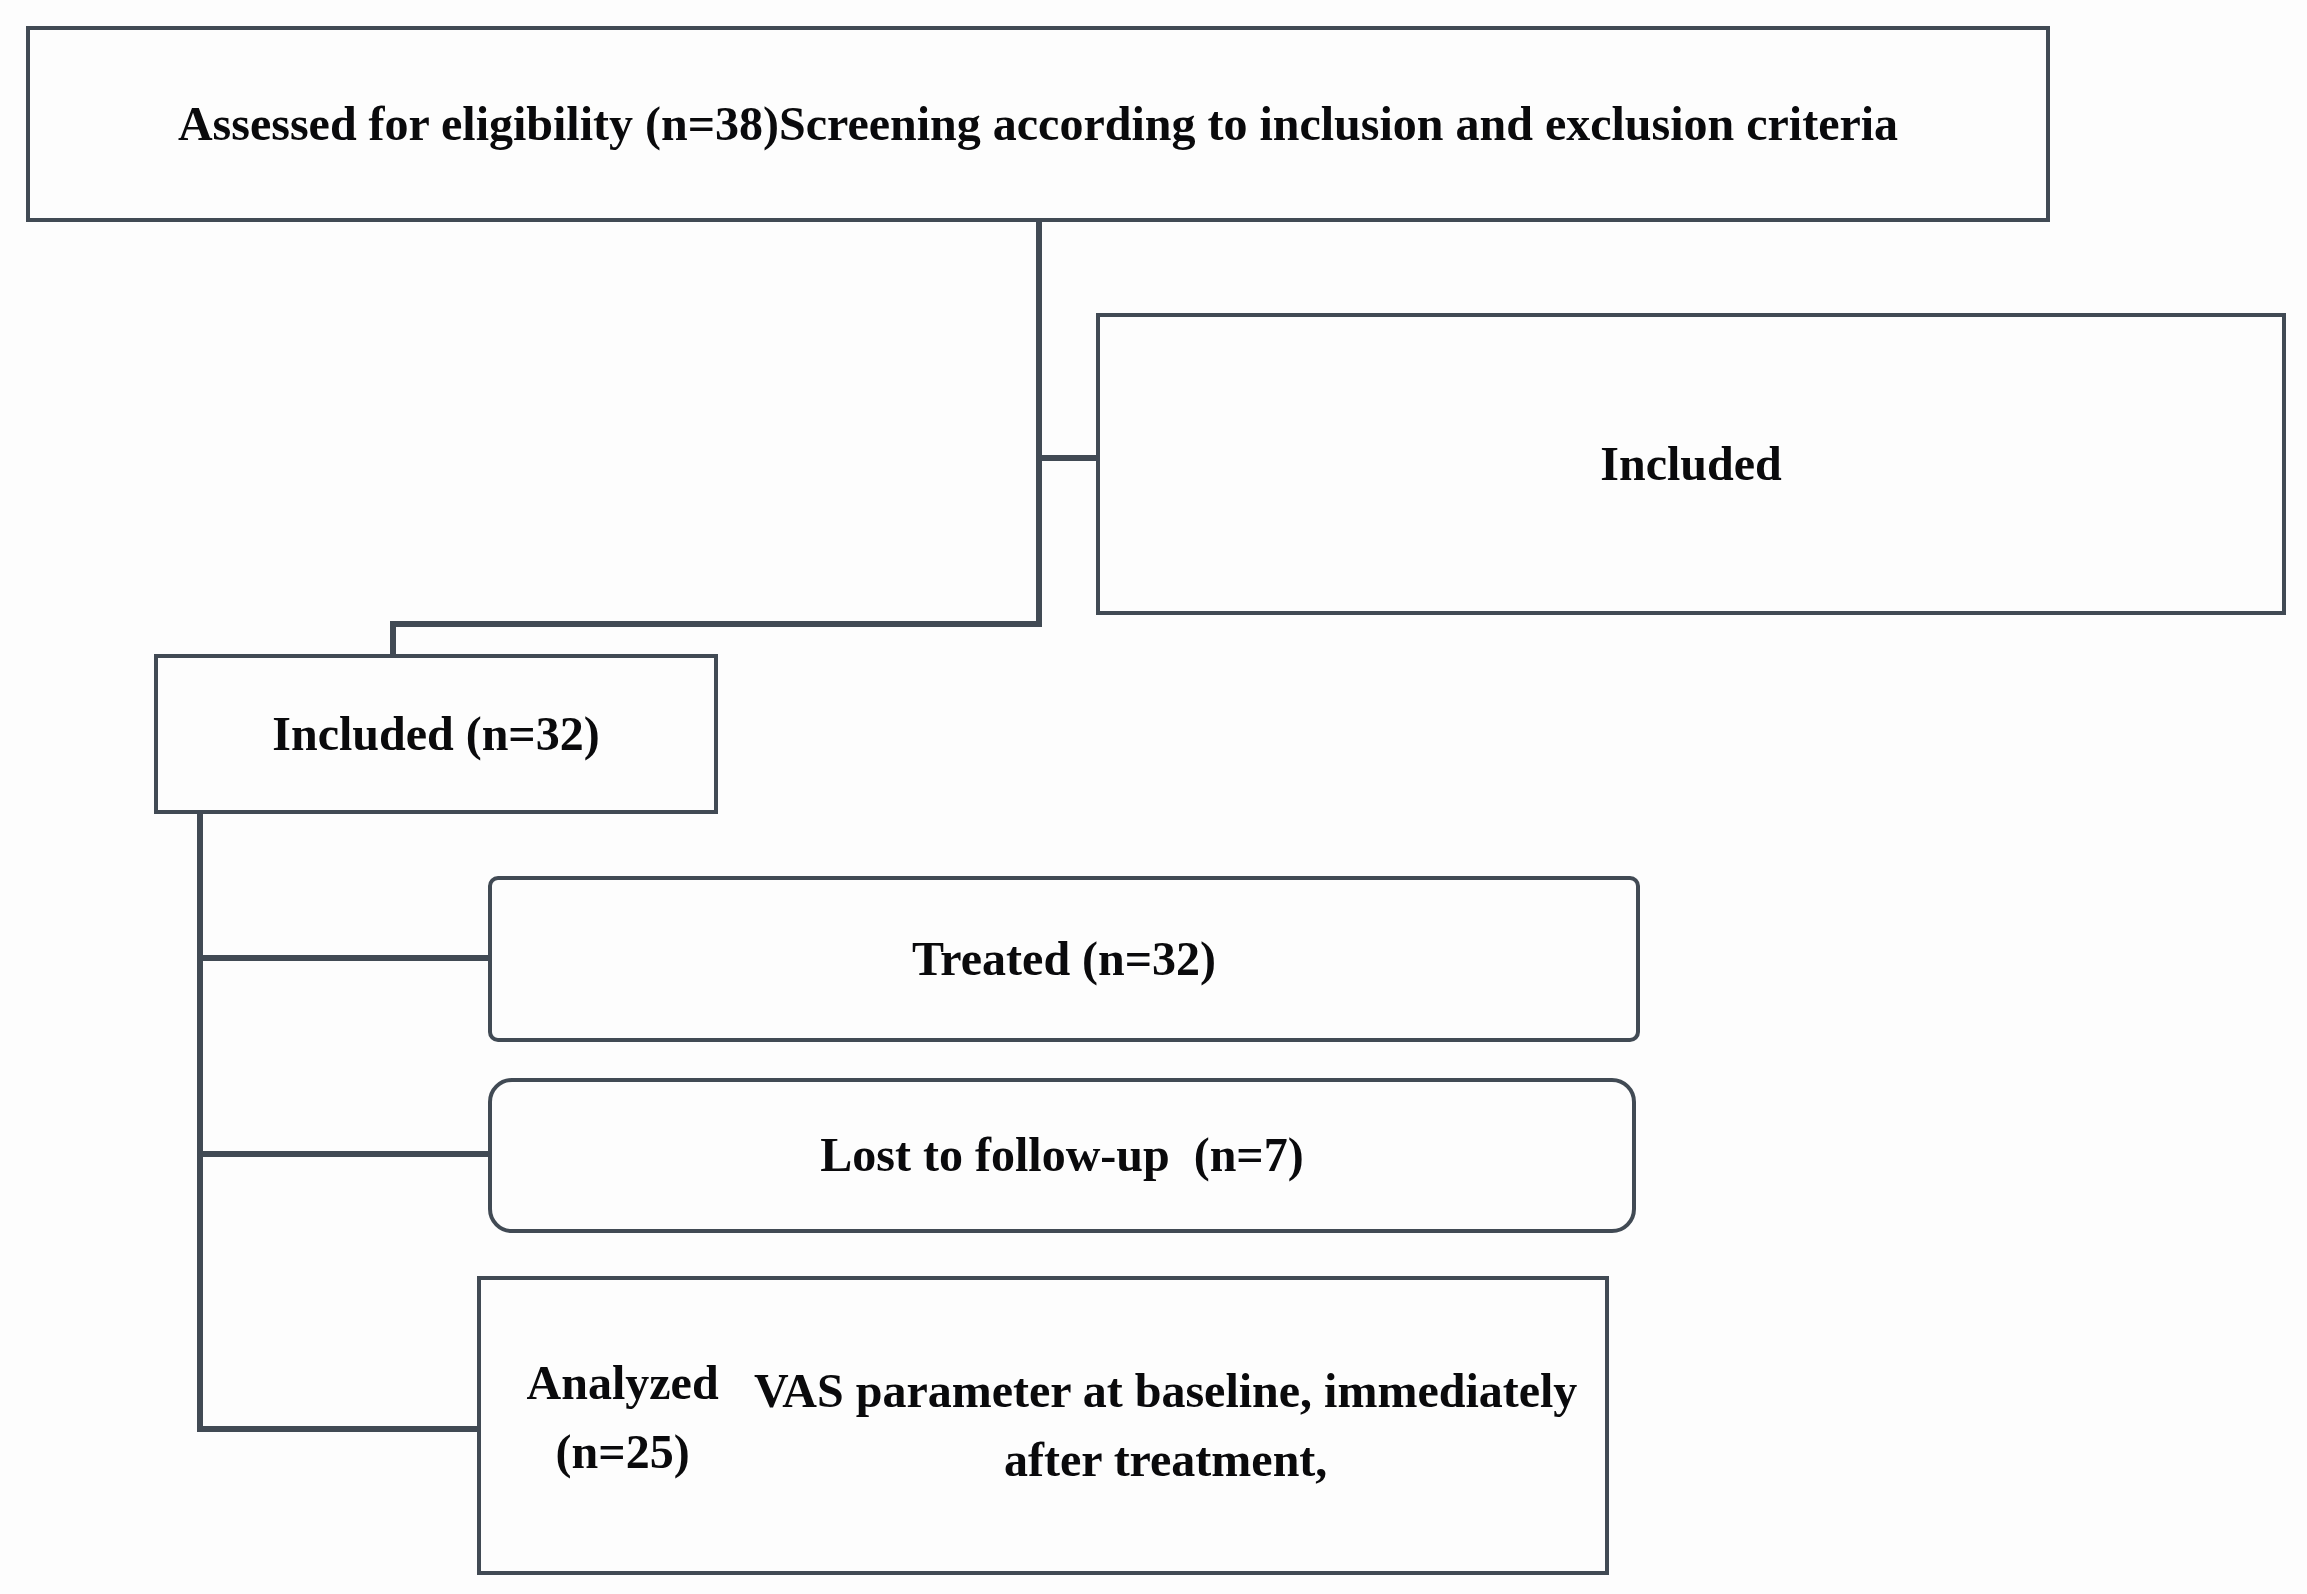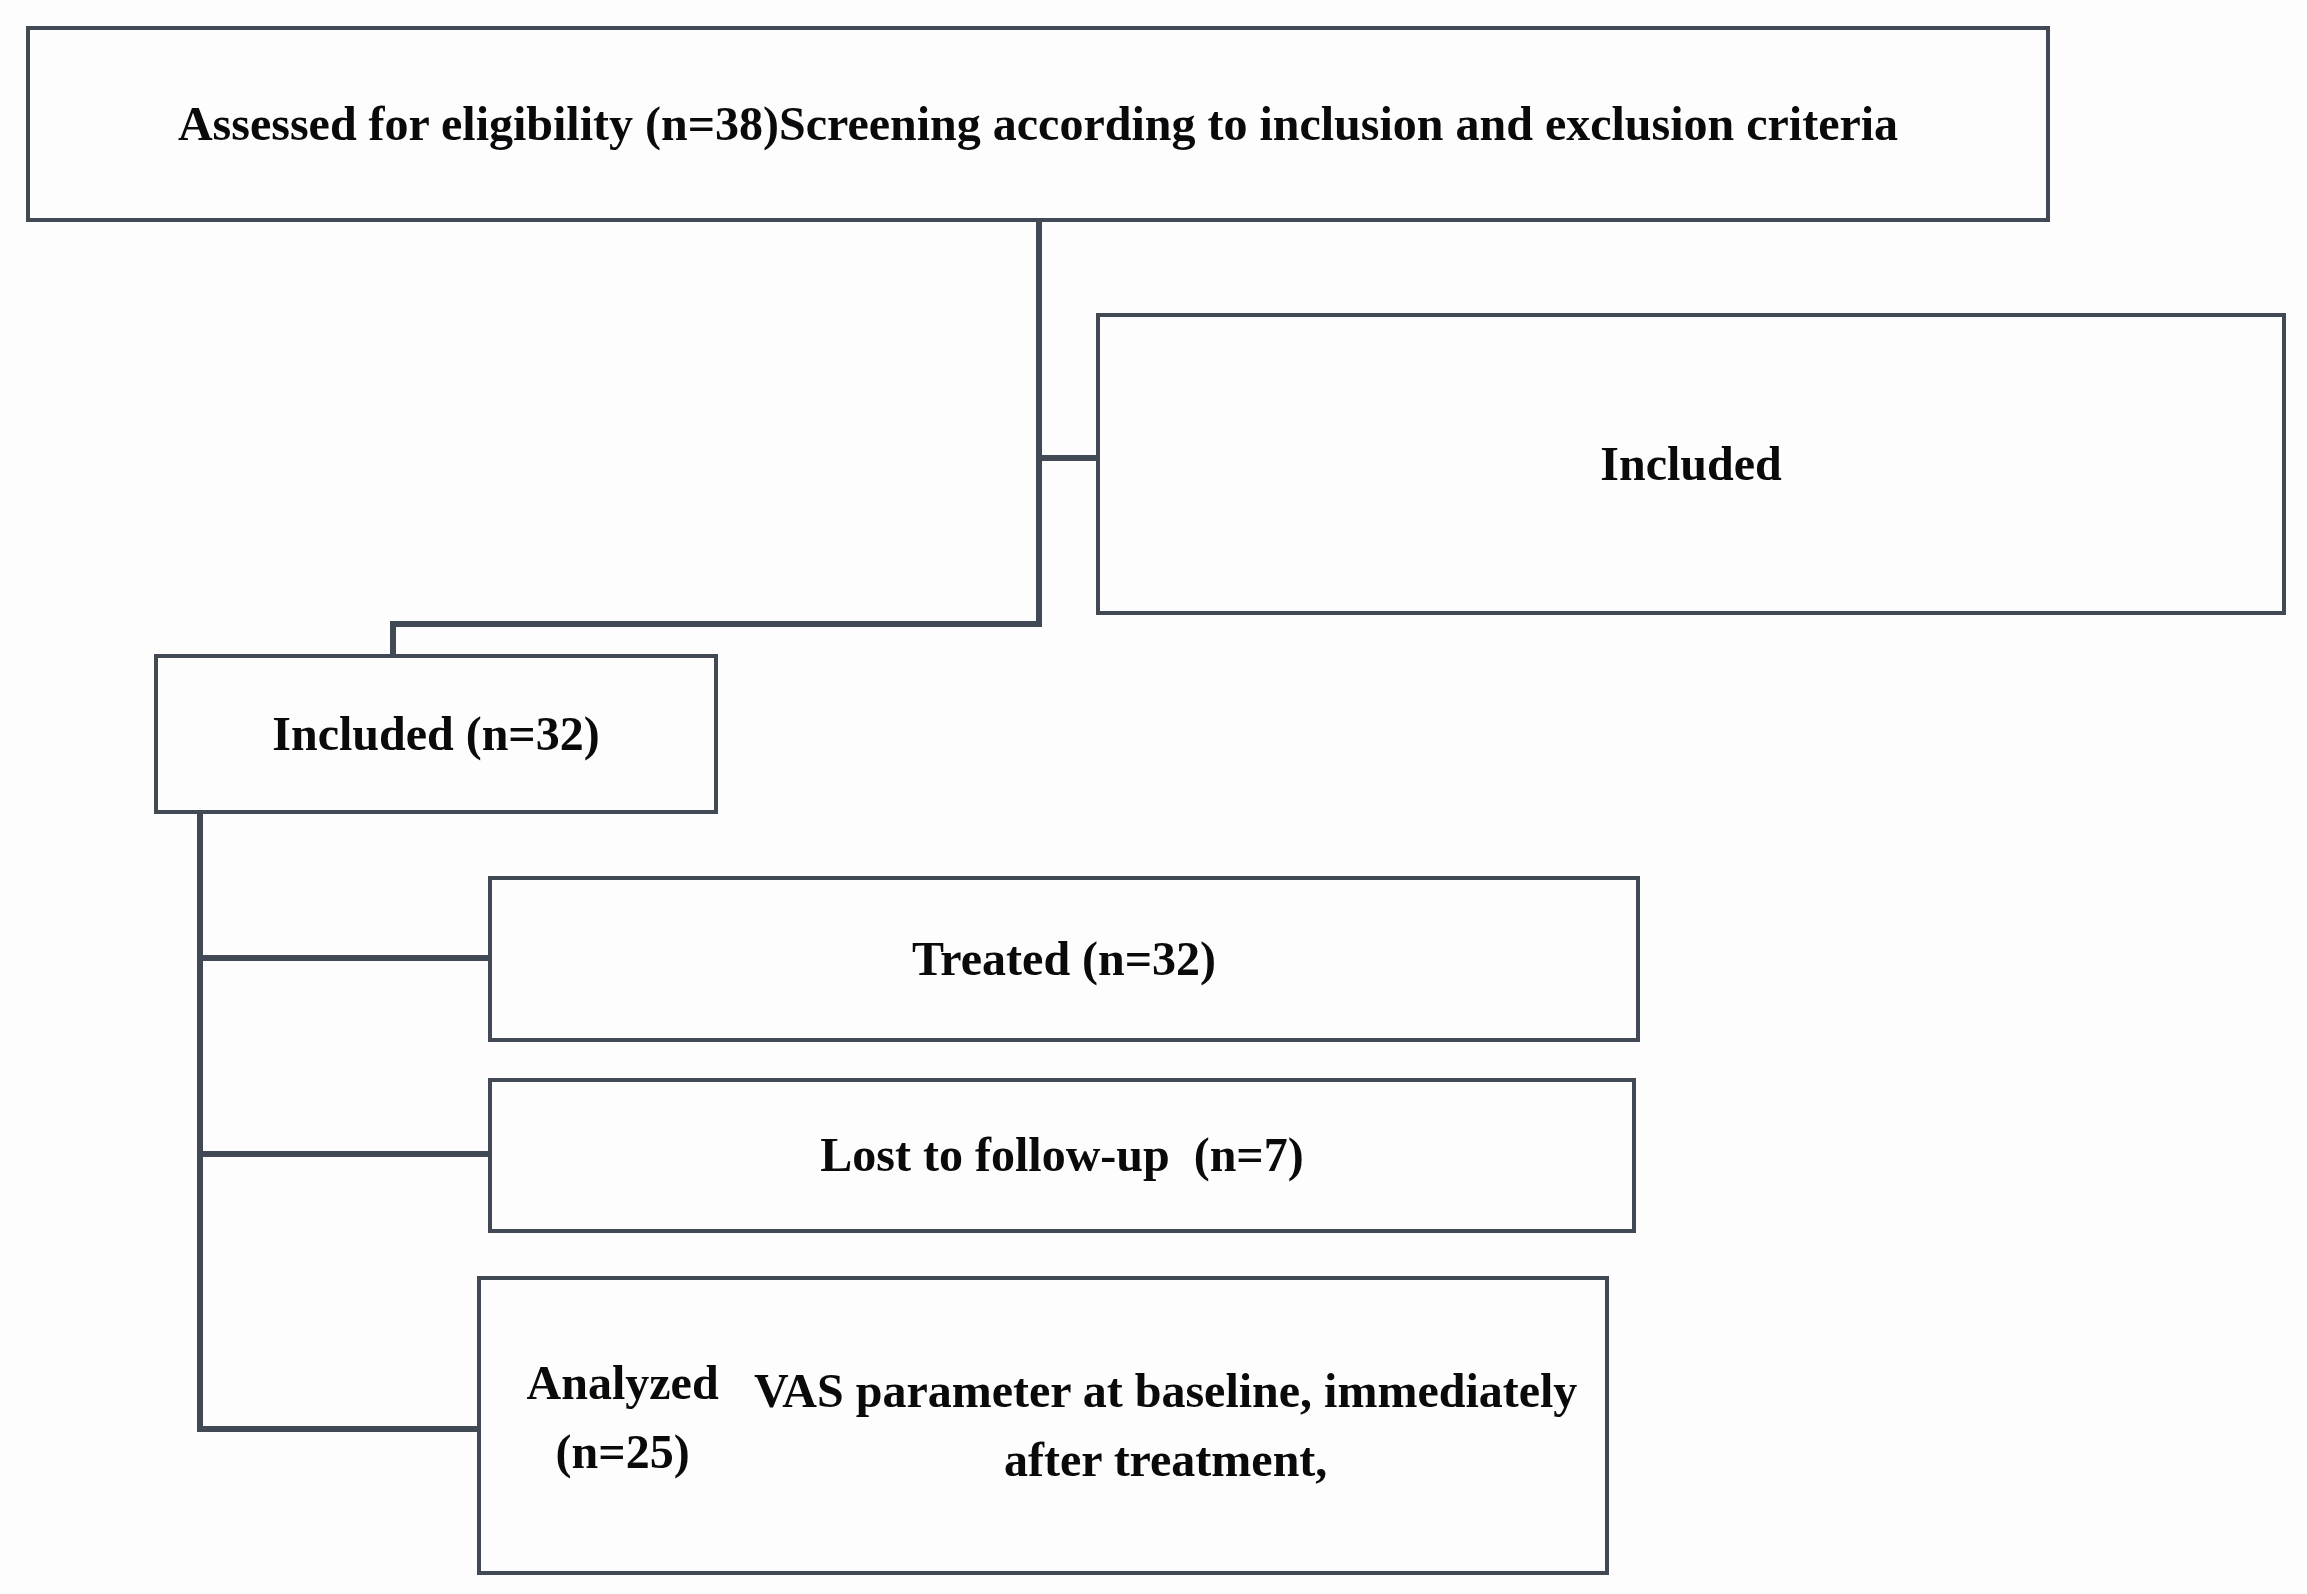--- a/index.html
+++ b/index.html
@@ -35,22 +35,22 @@
     position: absolute;
     background: #414a54;
   }
   .txt {
     white-space: pre-wrap;
   }
   
   .box--assessed { left: 26px;   top: 26px;   width: 2024px; height: 196px; row-gap: 12.7px; }
   .box--excluded { left: 1096px; top: 313px;  width: 1190px; height: 302px; row-gap: 62px; }
   .box--included { left: 154px;  top: 654px;  width: 564px;  height: 160px; }
-  .box--treated  { left: 488px;  top: 876px; width: 1152px; height: 166px; }
-  .box--lost     { left: 488px;  top: 1078px; width: 1148px; height: 155px; }
+  .box--treated  { left: 488px;  top: 876px; width: 1152px; height: 166px; border-radius: 10px; }
+  .box--lost     { left: 488px;  top: 1078px; width: 1148px; height: 155px; border-radius: 24px; }
   .box--analyzed { left: 477px;  top: 1276px; width: 1132px; height: 299px; }
   .box--analyzed .txt--head { margin-bottom: 16px; }
   
   .seg--trunk-top      { left: 1036px; top: 220px;  width: 5.6px;   height: 406px; }
   .seg--conn-excluded  { left: 1039px; top: 455px;  width: 60px;  height: 5.6px; }
   .seg--elbow-h        { left: 393px;  top: 621px;  width: 649px; height: 5.6px; }
   .seg--elbow-v        { left: 390px;  top: 621px;  width: 5.6px;   height: 37px; }
   .seg--trunk-sub      { left: 197px;  top: 813px; width: 5.6px;   height: 619px; }
   .seg--conn-treated   { left: 201px;  top: 955px; width: 290px; height: 5.6px; }
   .seg--conn-lost      { left: 201px;  top: 1151px; width: 290px; height: 5.6px; }

